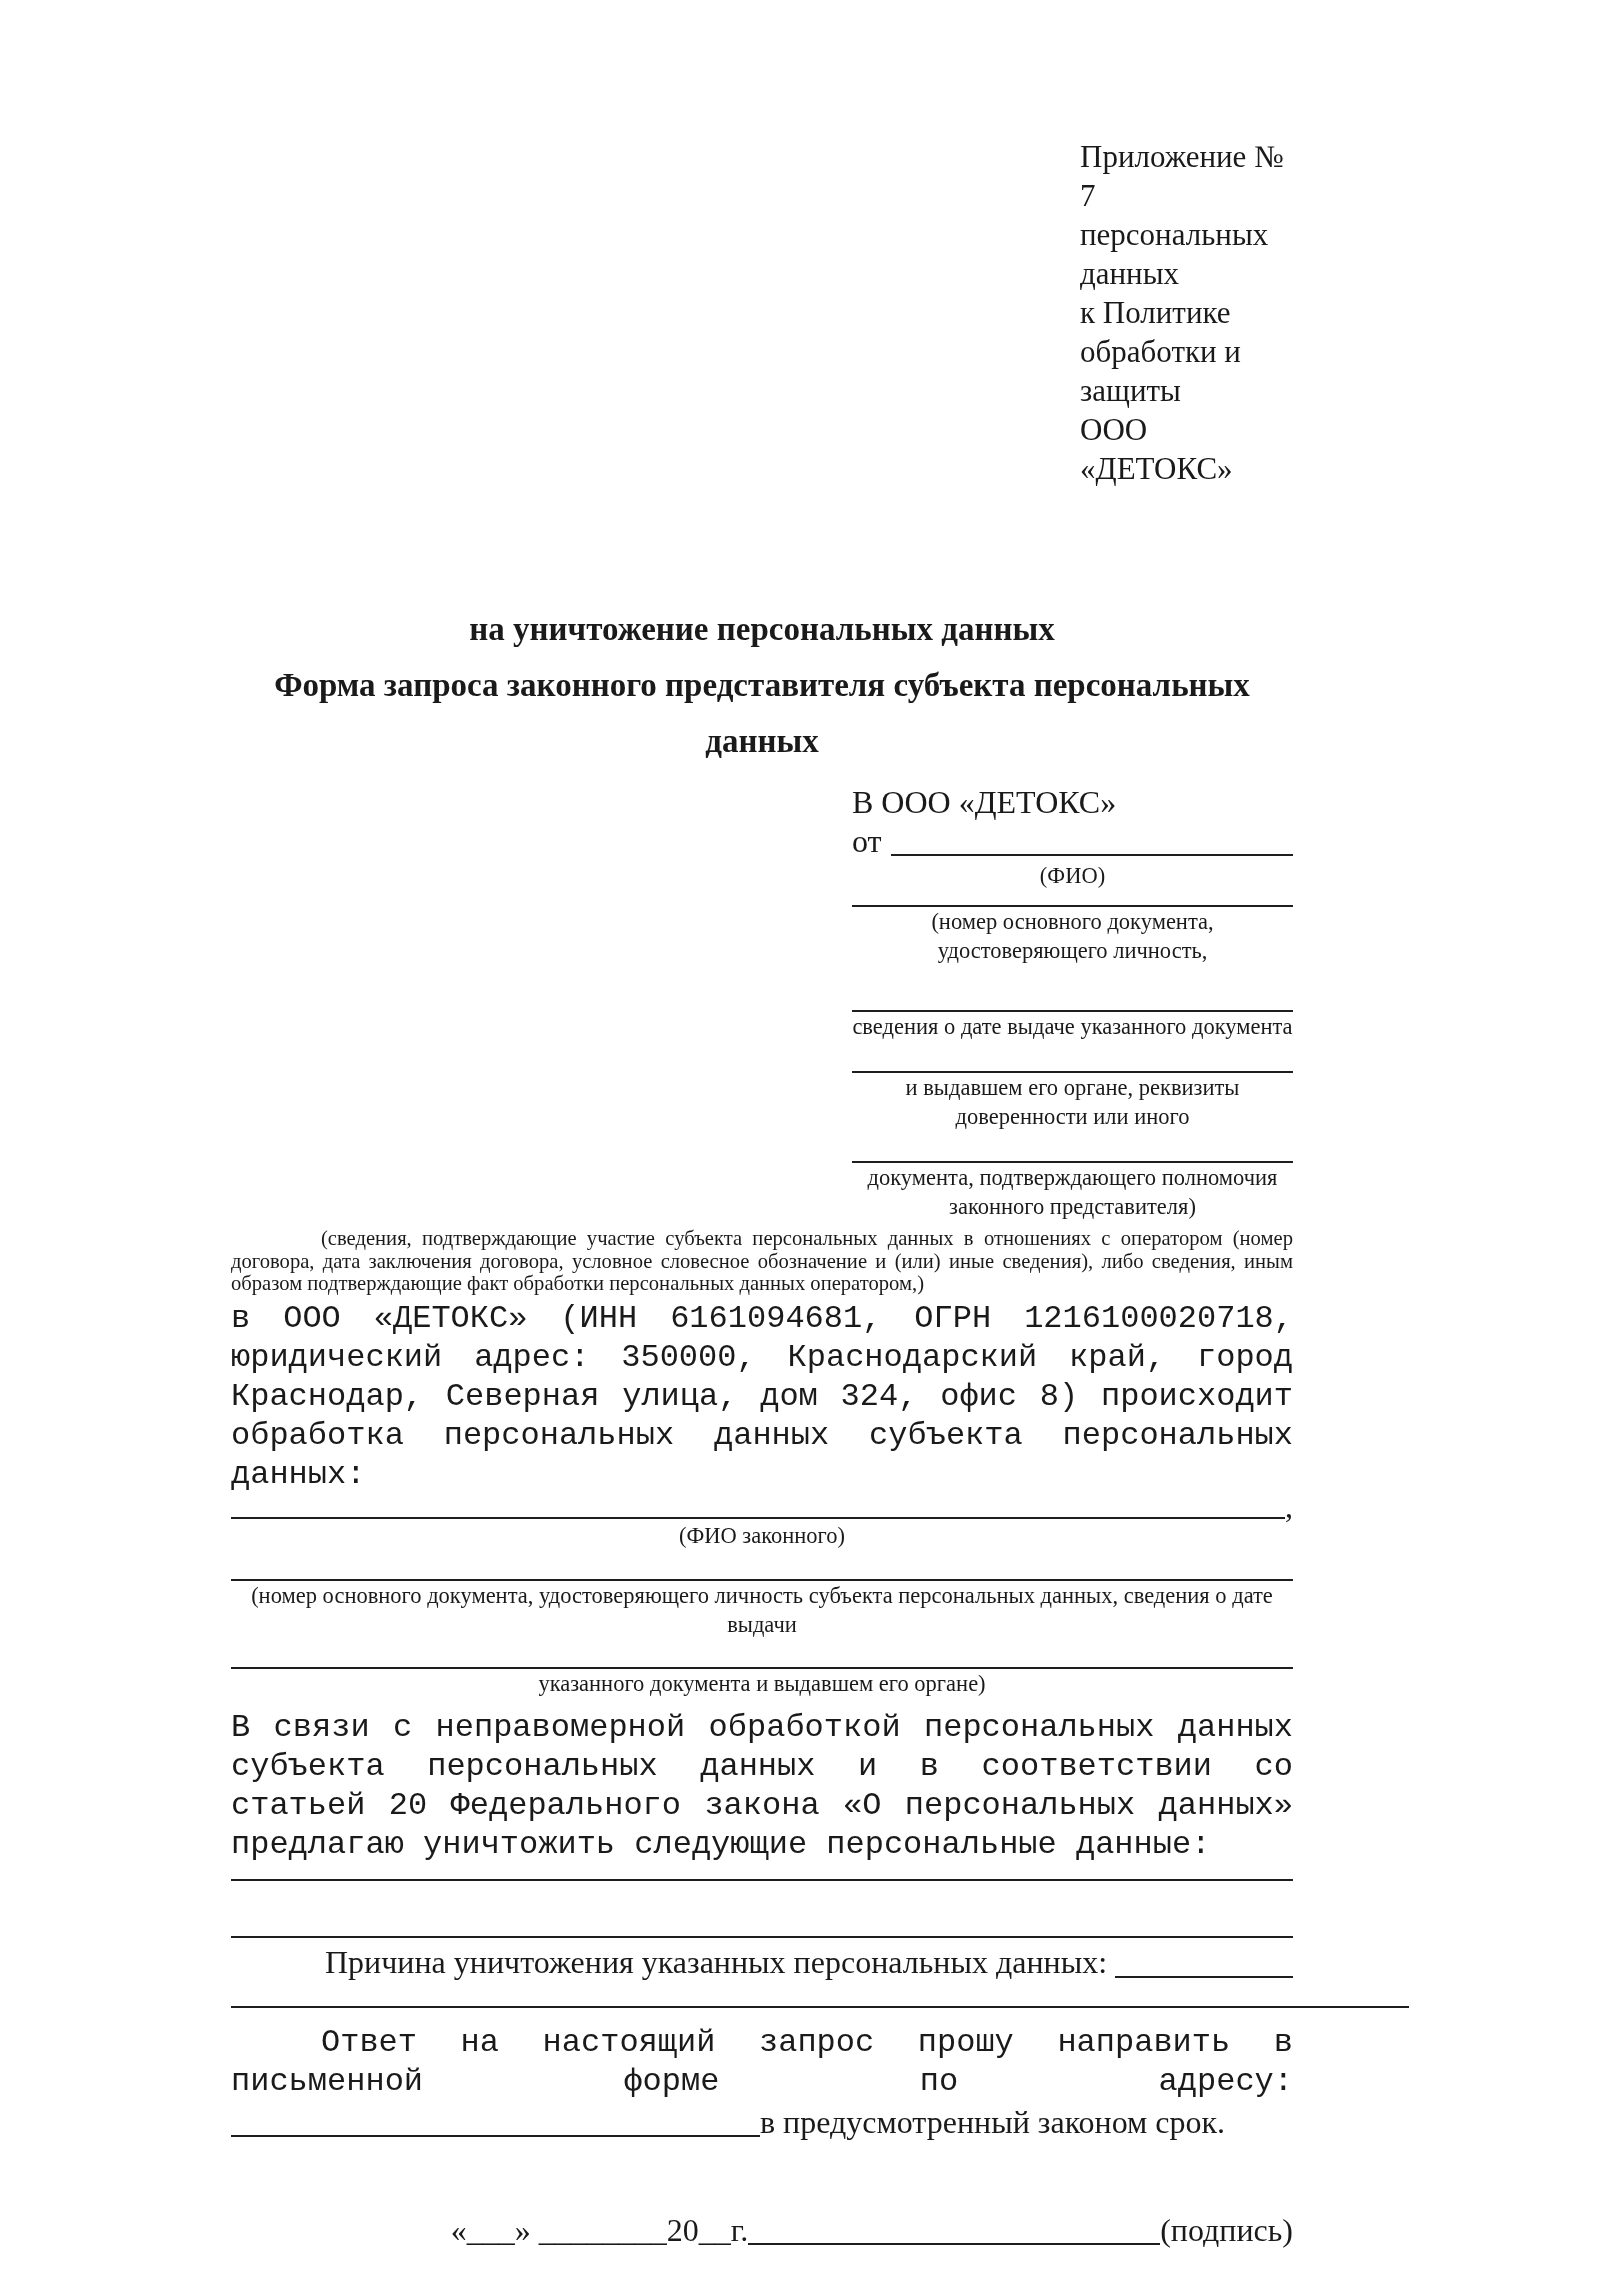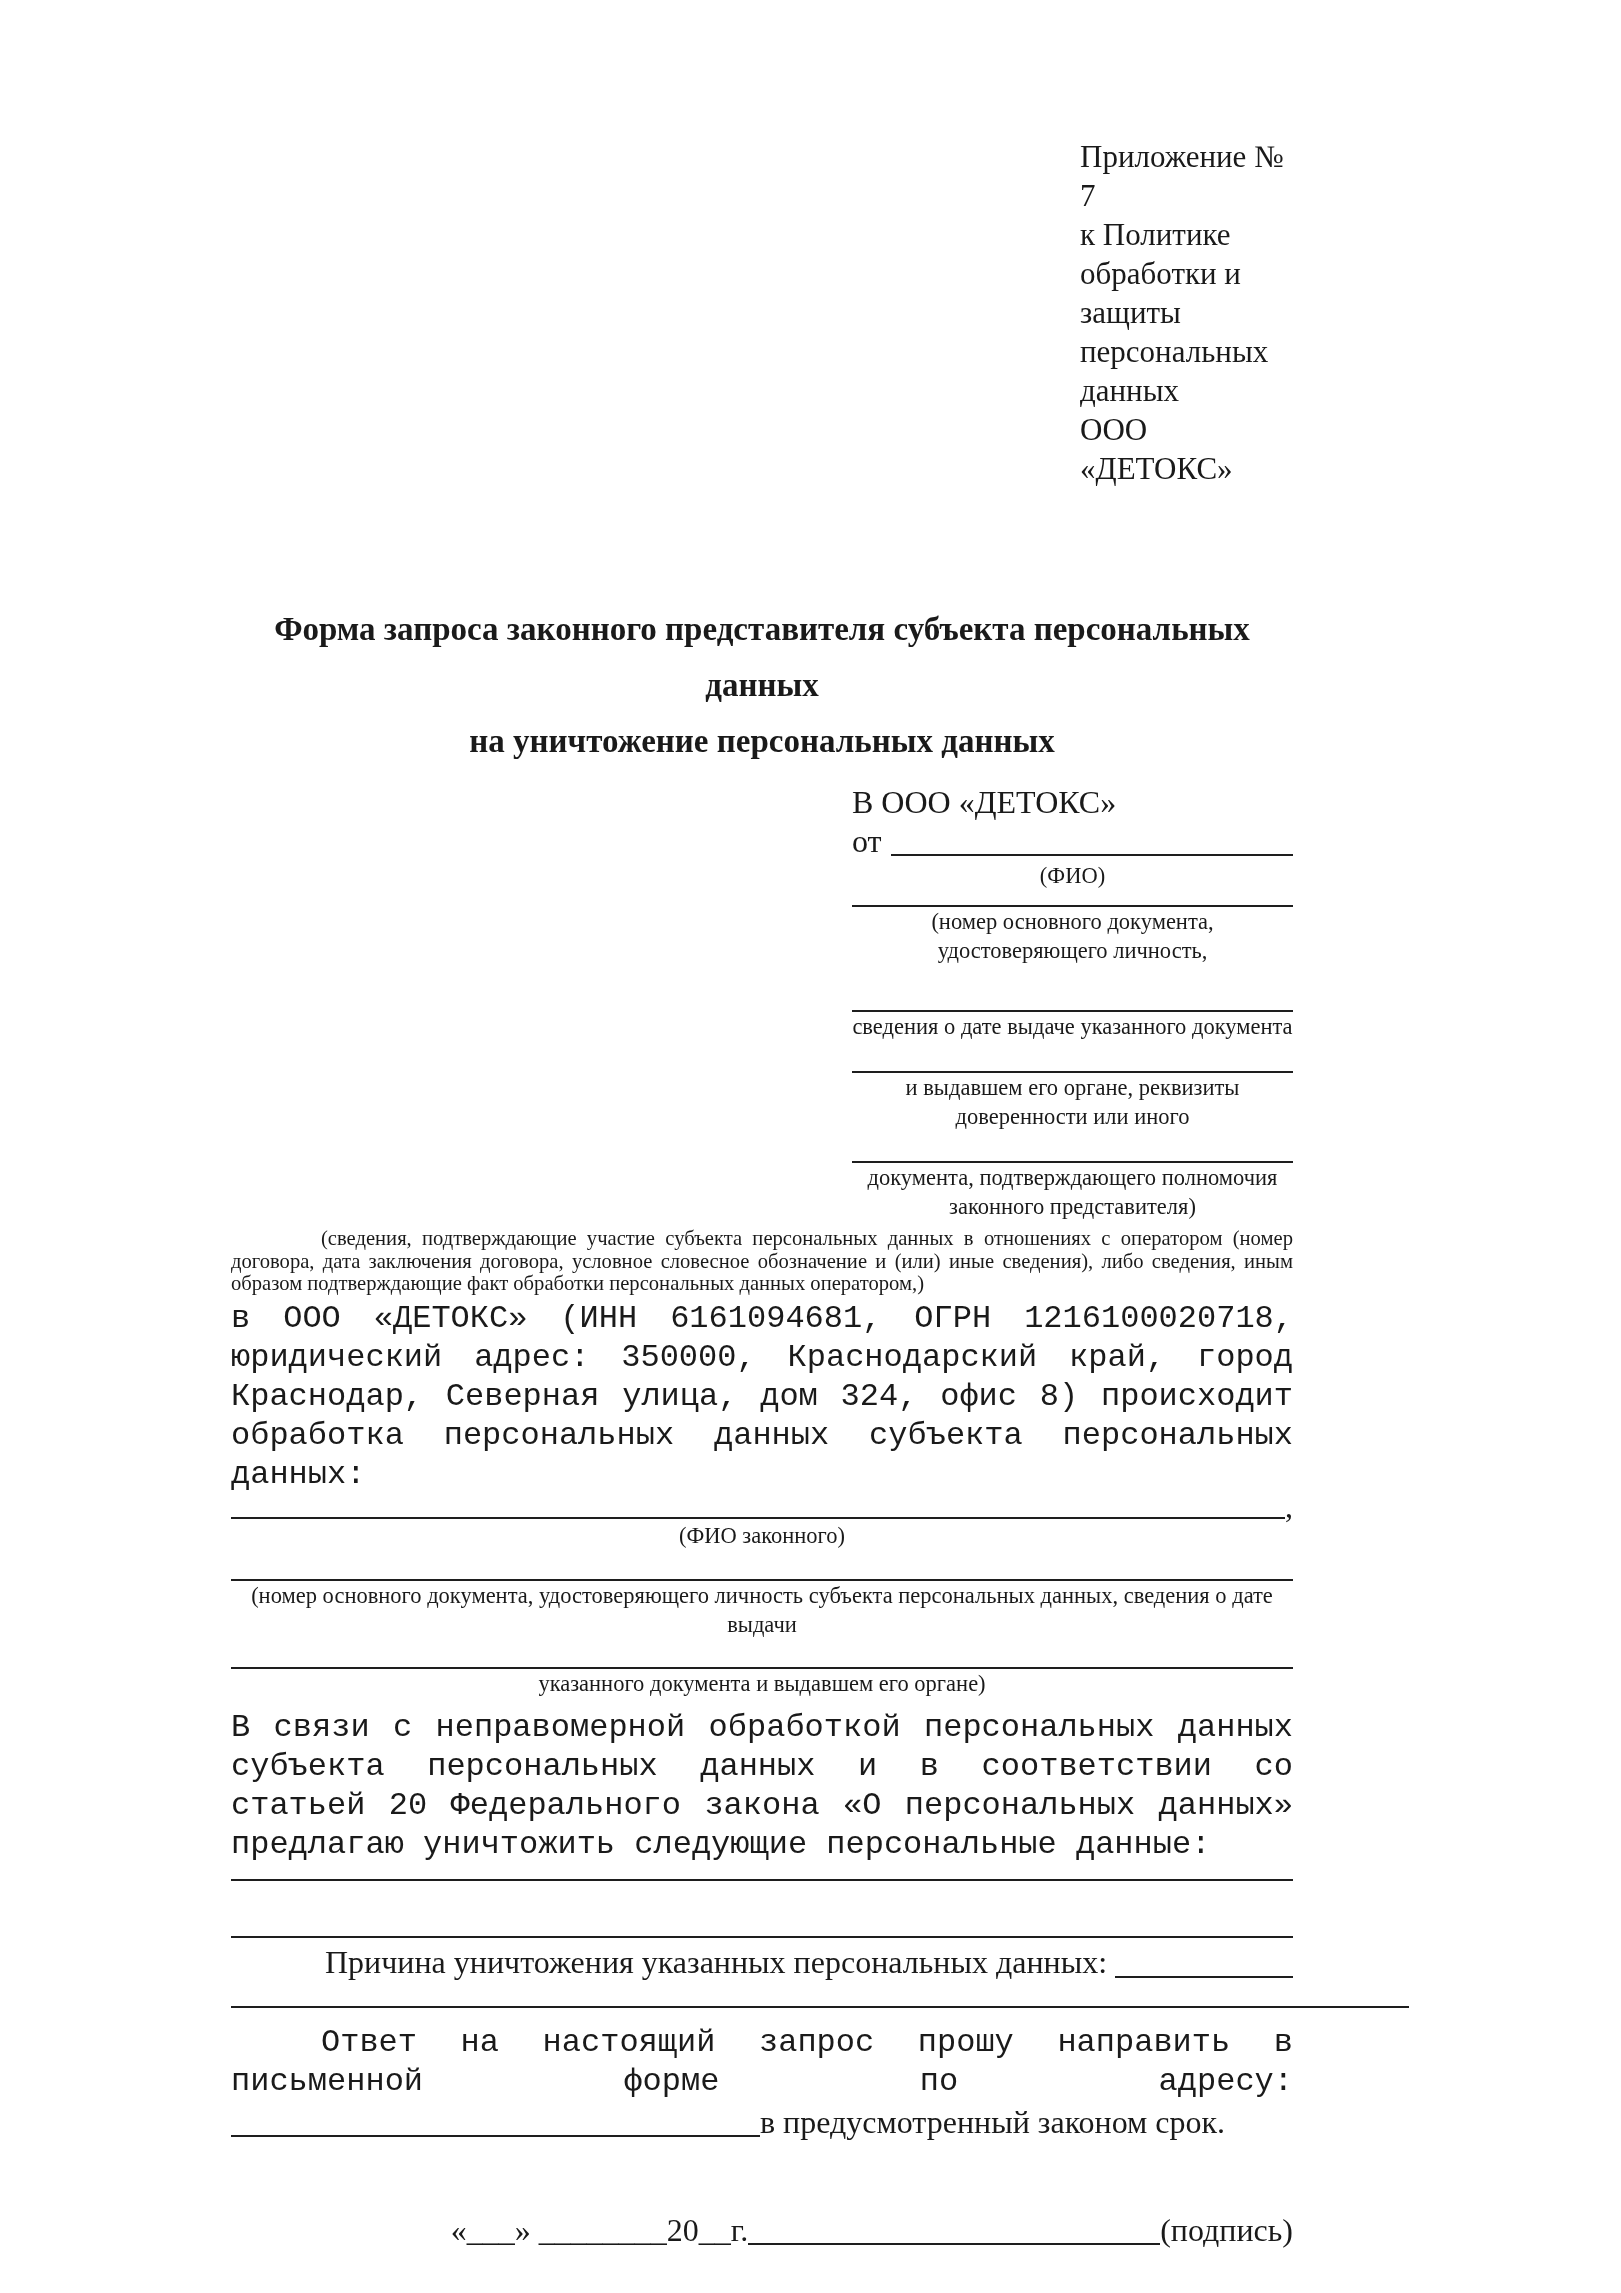--- a/index.html
+++ b/index.html
@@ -71,28 +71,28 @@
   .sign-group { display: flex; }
   .sign-group .rule { width: 412px; align-self: flex-end; margin-bottom: 4.9px; }
 </style>
 </head>
 <body>
 
 <div class="page">
 
   <div class="appendix">
     <div>Приложение № 7</div>
+    <div>персональных данных</div>
     <div>к Политике обработки и защиты</div>
-    <div>персональных данных</div>
     <div>ООО «ДЕТОКС»</div>
   </div>
 
   <div class="doc-title">
+    <div>на уничтожение персональных данных</div>
     <div>Форма запроса законного представителя субъекта персональных данных</div>
-    <div>на уничтожение персональных данных</div>
   </div>
 
   <div class="addressee">
     <div>В ООО «ДЕТОКС»</div>
     <div class="from-row">
       <span>от</span>
       <span class="rule"></span>
     </div>
     <div class="cap">(ФИО)</div>
 

